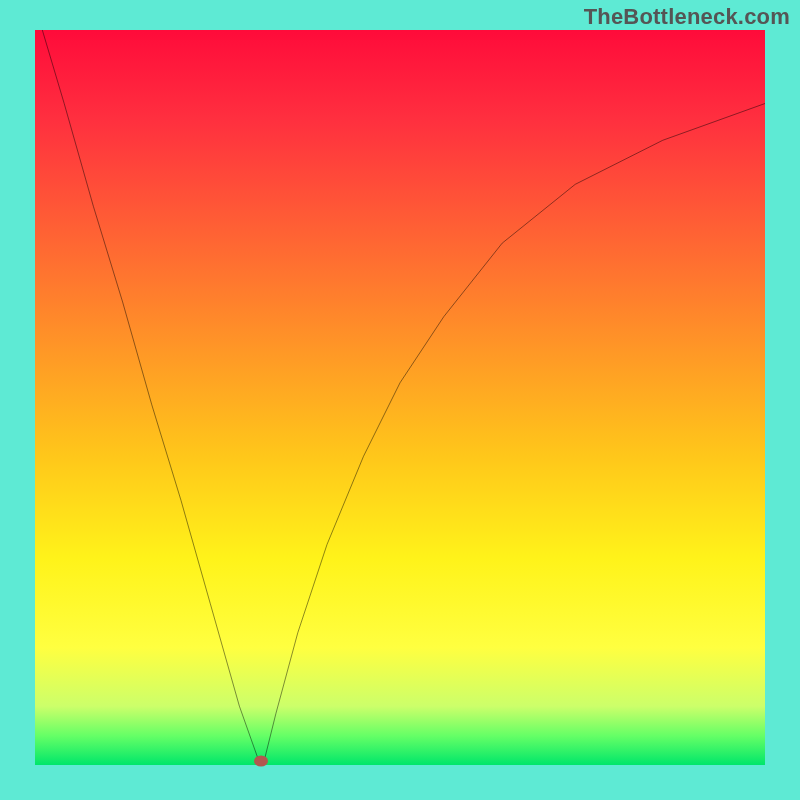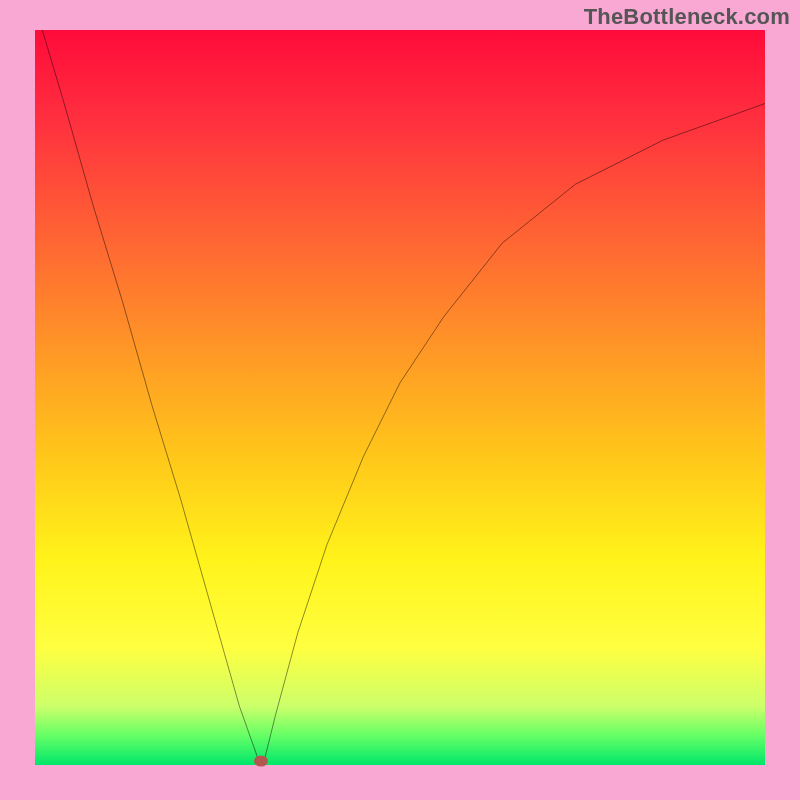--- a/index.html
+++ b/index.html
@@ -8,21 +8,21 @@
     width: 800px;
     height: 800px;
     background: #000;
     font-family: Arial, Helvetica, sans-serif;
     overflow: hidden;
   }
   .frame {
     position: relative;
     width: 800px;
     height: 800px;
-    background: #f9a8d4;
+    background: #5eead4;
   }
   .watermark {
     position: absolute;
     top: 4px;
     right: 10px;
     color: #555;
     font-size: 22px;
     font-weight: 600;
     font-family: Arial, sans-serif;
     letter-spacing: 0.2px;

